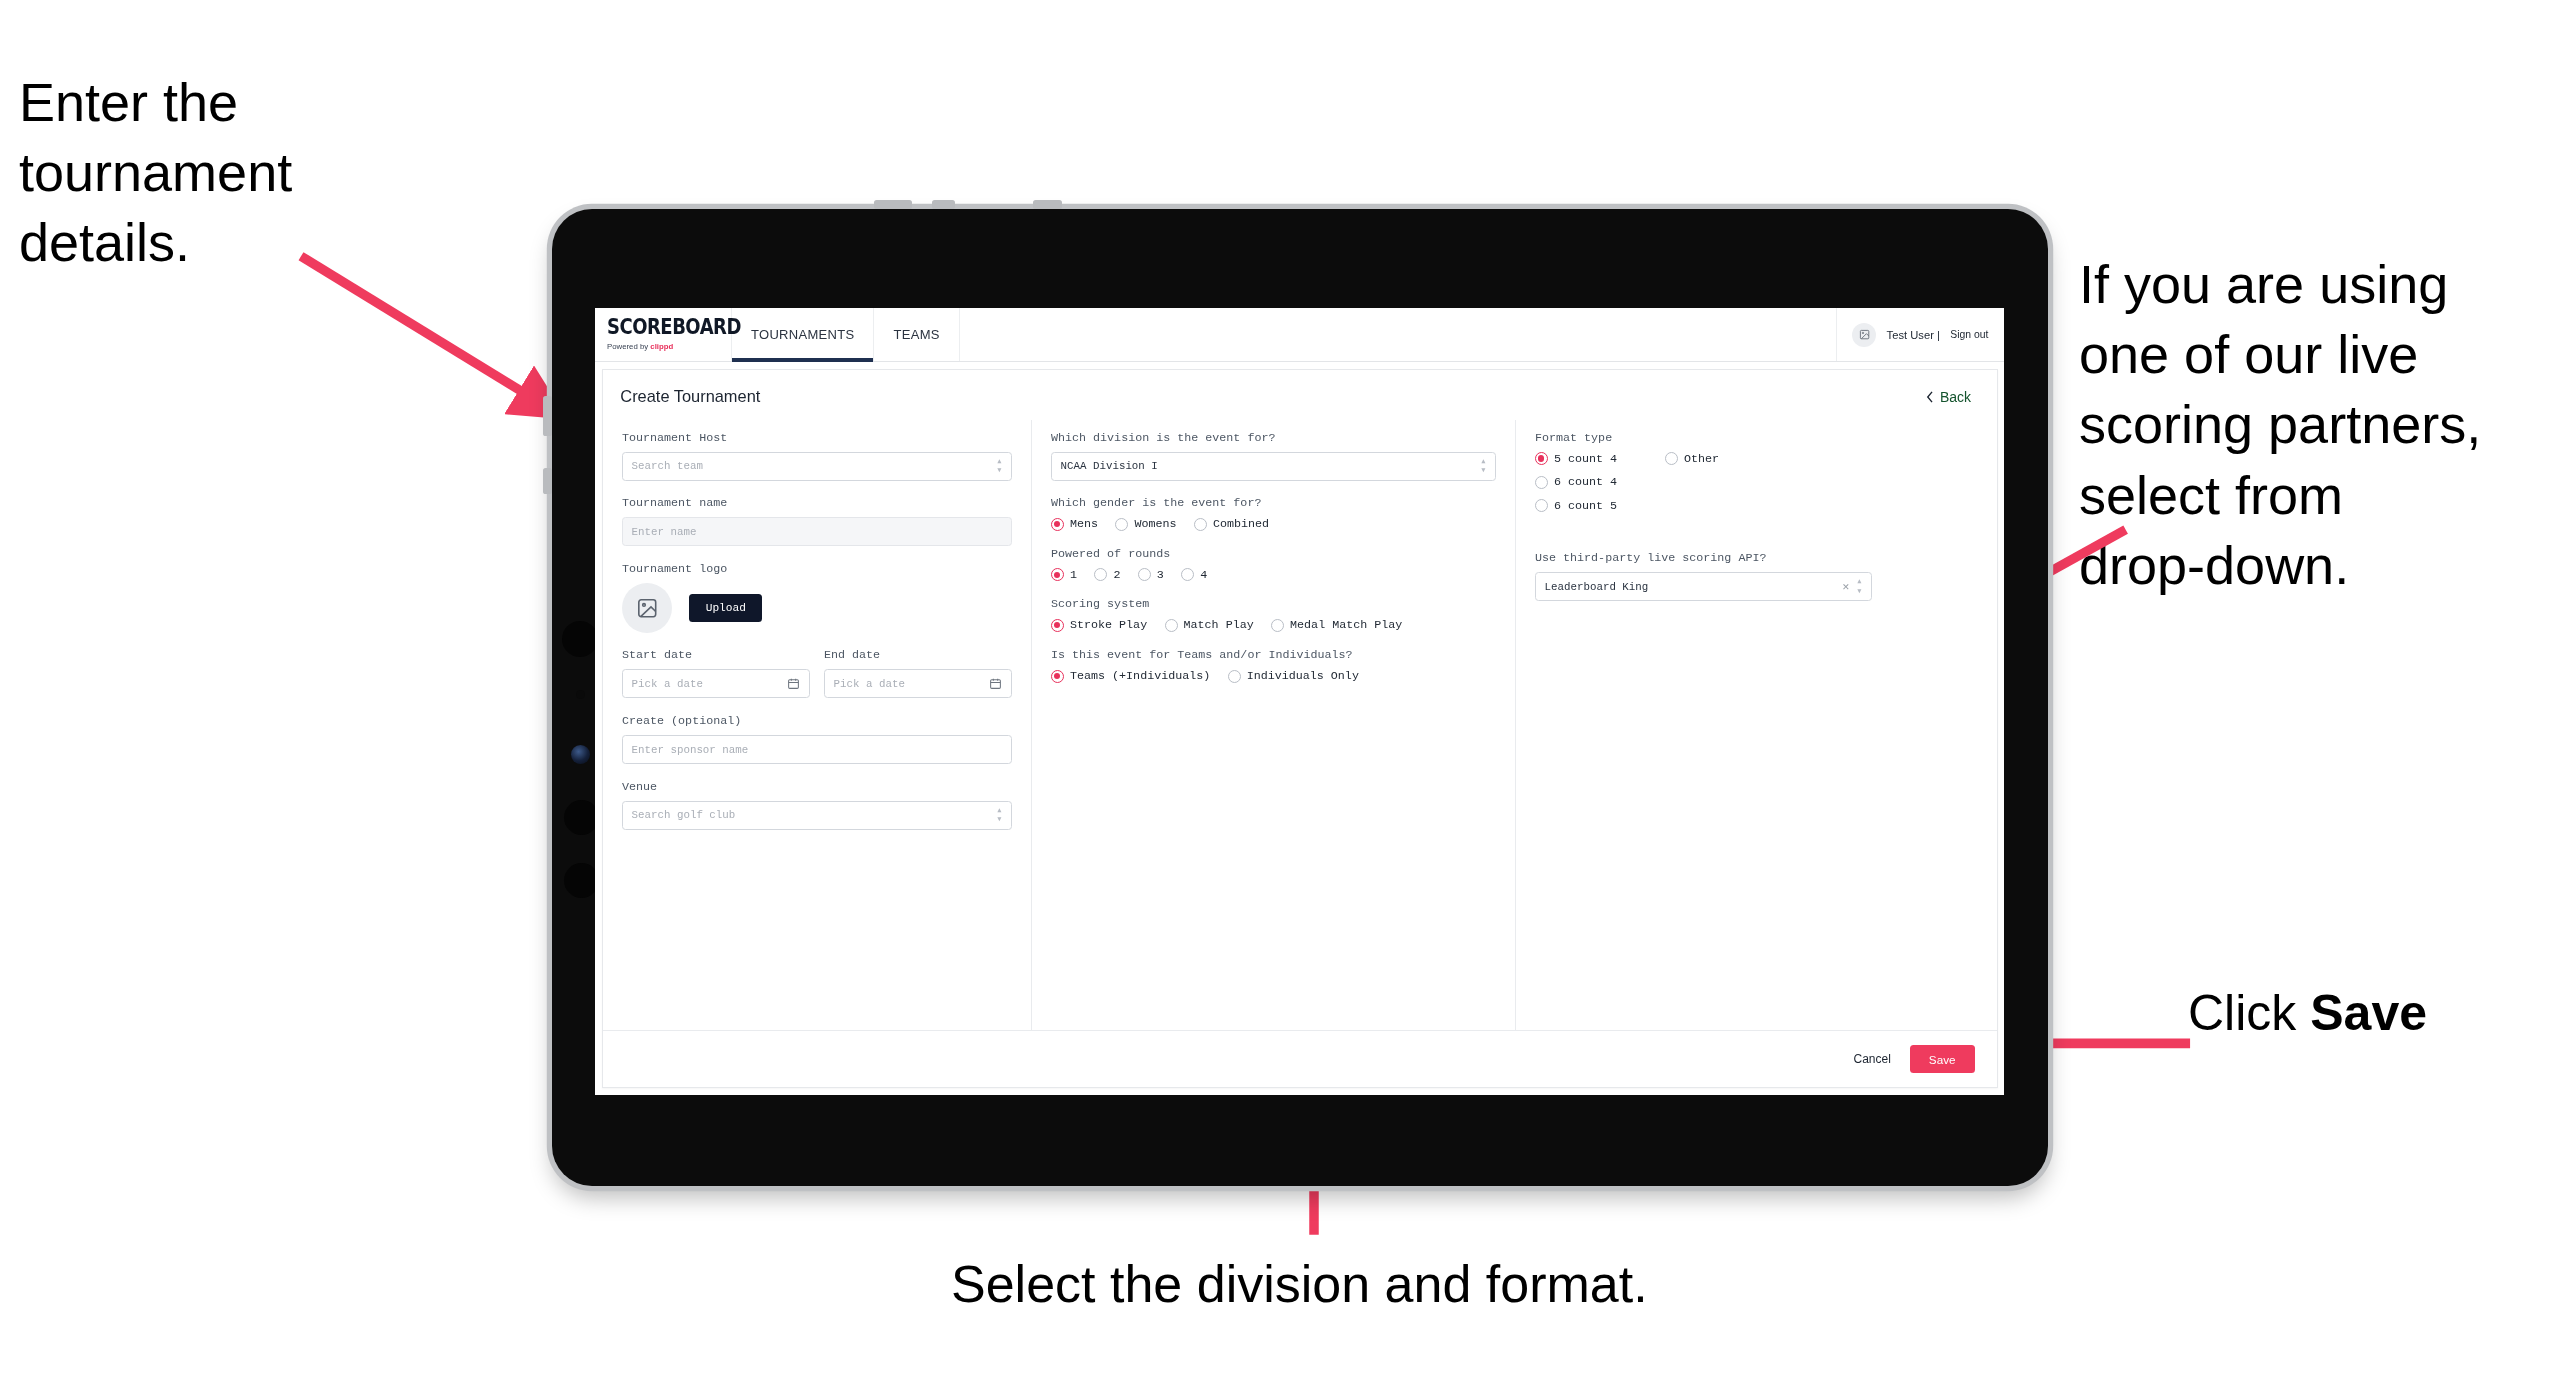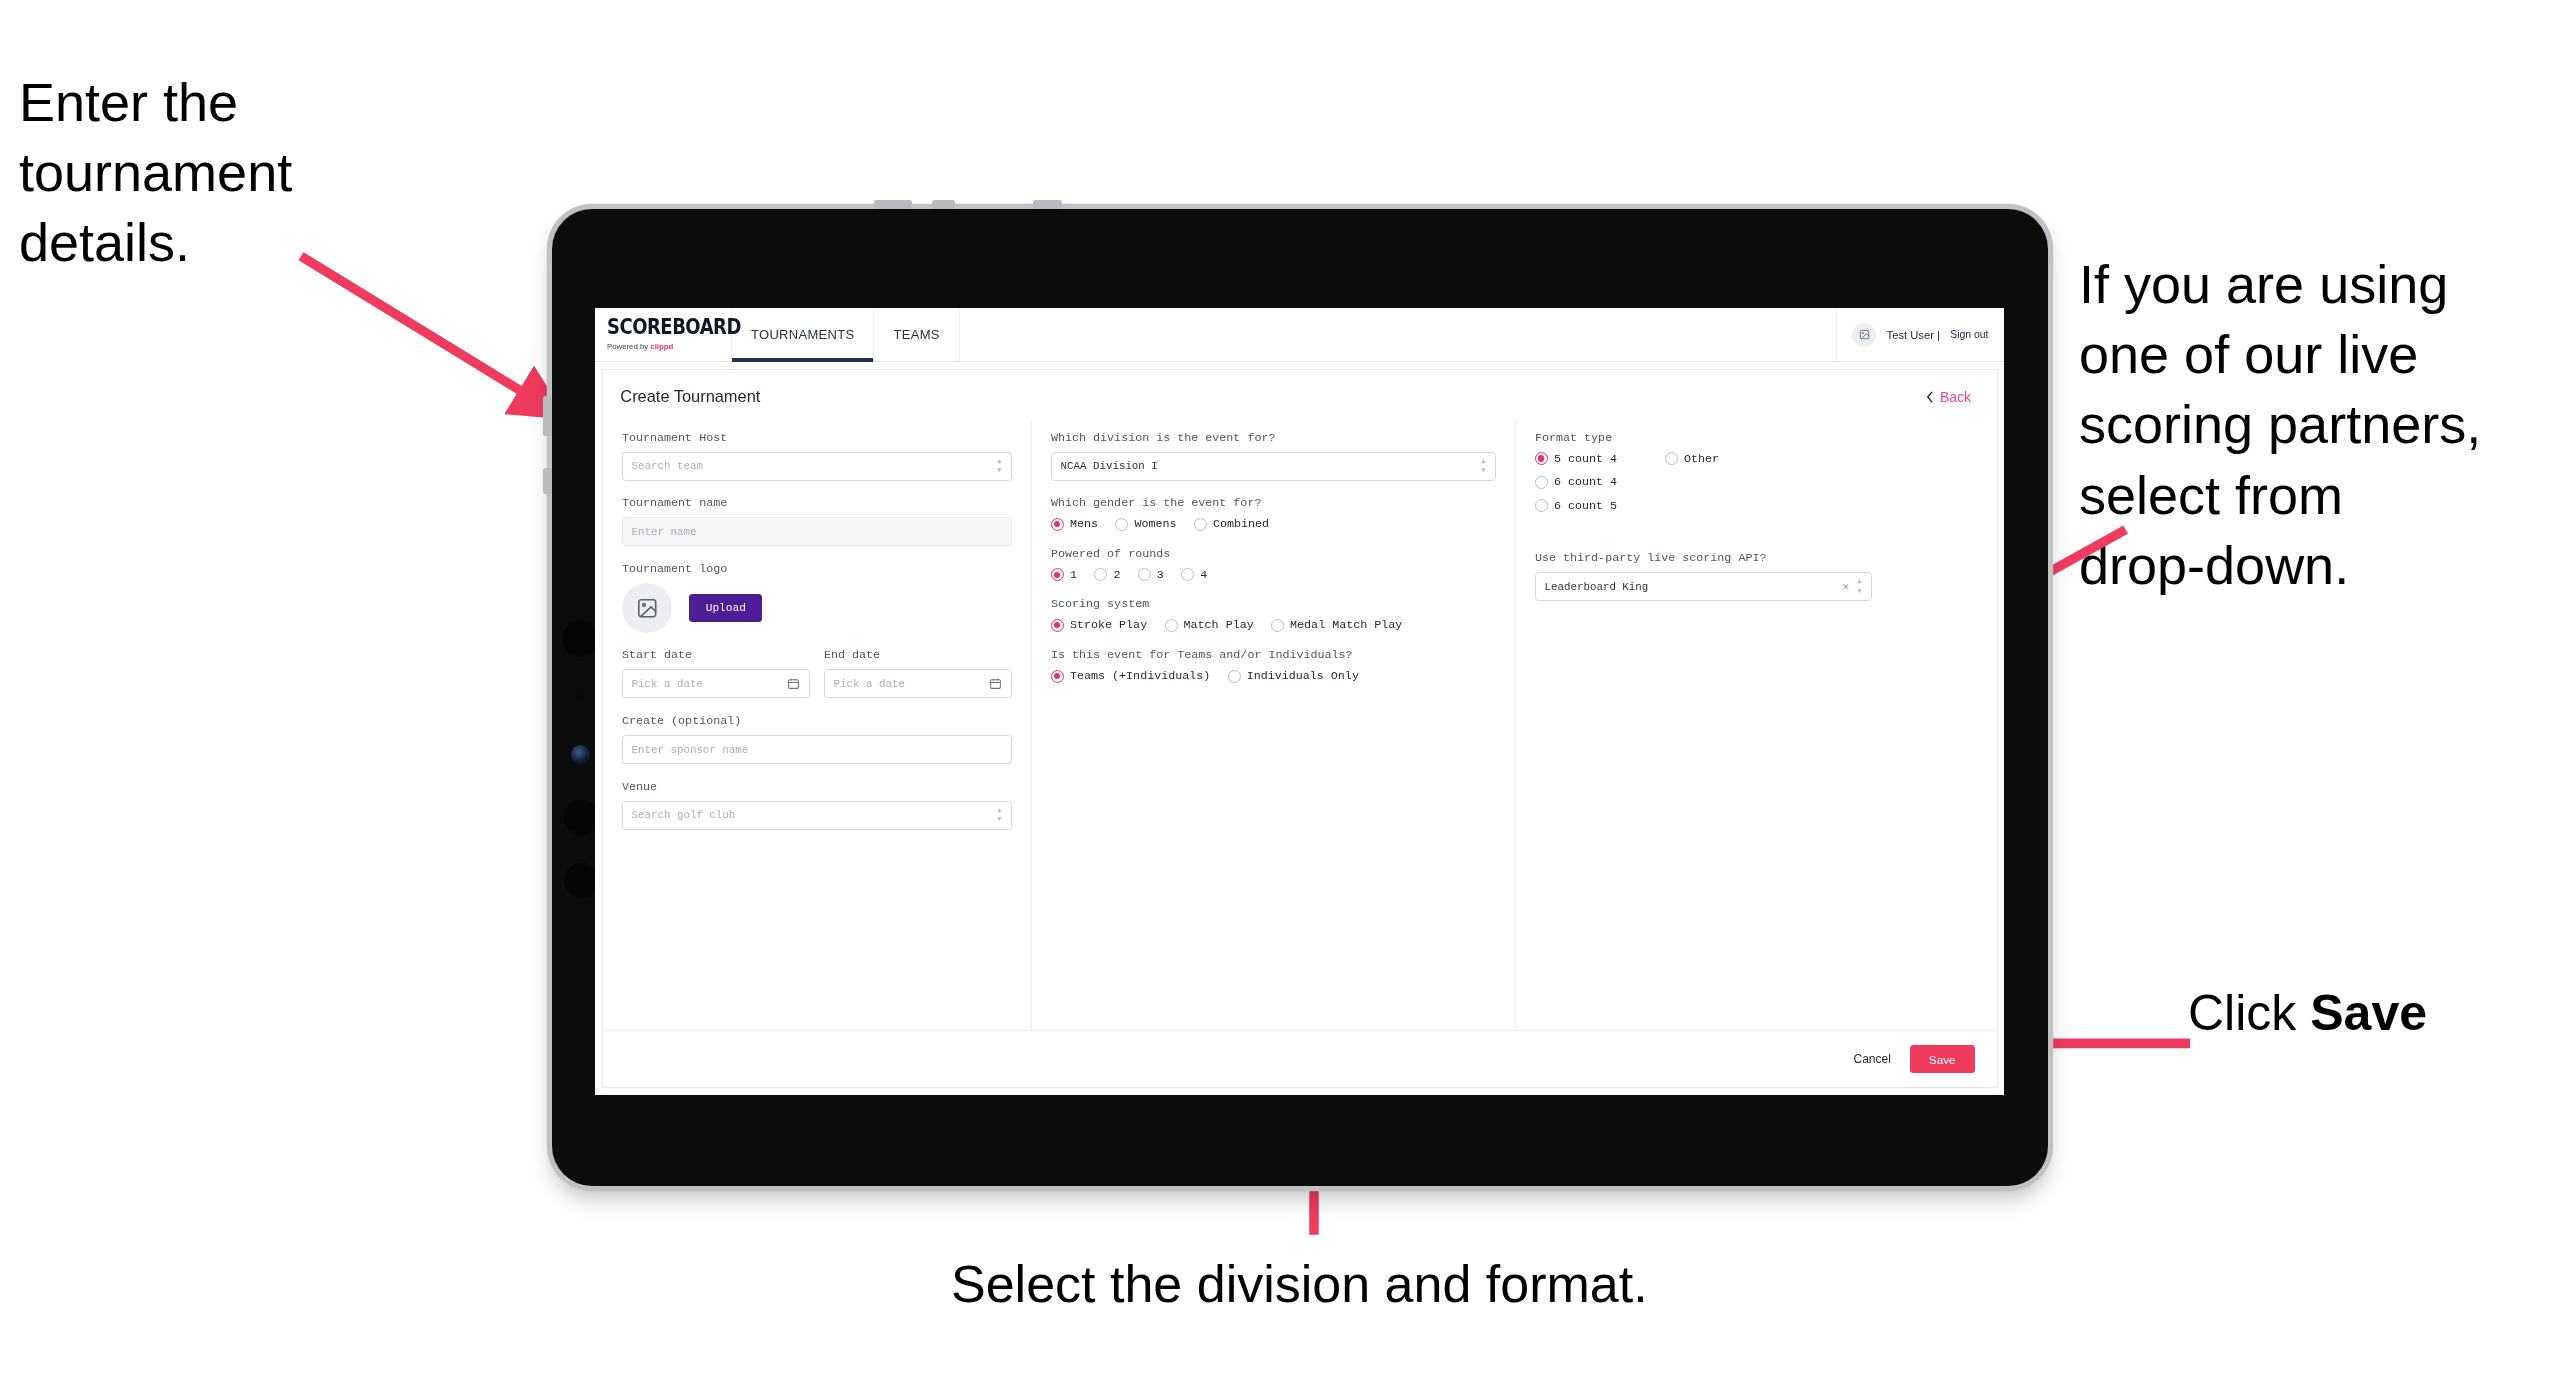--- a/index.html
+++ b/index.html
@@ -109,21 +109,21 @@
     width: 1396px; height: 719px;
     background: #fff; border: 0.9px solid #e6e8eb;
     border-radius: 0; display: flex; flex-direction: column;
     box-shadow: 0 0.9px 1.7px rgba(0,0,0,0.04);
   }
   #card-head {
     display: flex; align-items: center; justify-content: space-between;
     padding: 17.3px 26px 14px 17.3px;
   }
   #page-title { font-size: 16.4px; color: #1c2430; }
-  #back-link { font-size: 14px; color: #ec4899; cursor: pointer; display:flex; align-items:center; gap:6px; }
+  #back-link { font-size: 14px; color: #14532d; cursor: pointer; display:flex; align-items:center; gap:6px; }
 
   #cols { flex: 1; display: flex; padding: 0 0 0 0; }
   .col { padding: 10.4px 19px 0 19px; font-family: Liberation Mono, monospace; }
   #col-left   { width: 429px; border-right: 0.9px solid #e9ebee; }
   #col-mid    { width: 484px; border-right: 0.9px solid #e9ebee; }
   #col-right  { flex: 1; }
 
   .flabel { font-size: 11.7px; color: #4c5663; margin: 0 0 7px 0; }
   .fgroup { margin-bottom: 15.6px; }
 
@@ -142,21 +142,21 @@
 
   .cal { width: 13px; height: 13px; }
 
   
   #logo-row { display: flex; align-items: center; gap: 17.3px; }
   #logo-circle {
     width: 50px; height: 50px; border-radius: 50%; background: #eceef1;
     display: flex; align-items: center; justify-content: center;
   }
   #upload-btn {
-    background: #4c1d95; color: #fff; font-size: 11.2px;
+    background: #0f172a; color: #fff; font-size: 11.2px;
     padding: 7.8px 16.4px; border-radius: 3.5px; cursor: pointer;
   }
 
   .date-row { display: flex; gap: 14px; }
   .date-col { flex: 1; }
 
   
   .radio-row { display: flex; align-items: center; flex-wrap: wrap; gap: 5.2px 7px; }
   .ritem { display: flex; align-items: center; gap: 6px; margin-right: 10.4px; cursor: pointer; text-align: center; }
   .rdot {

